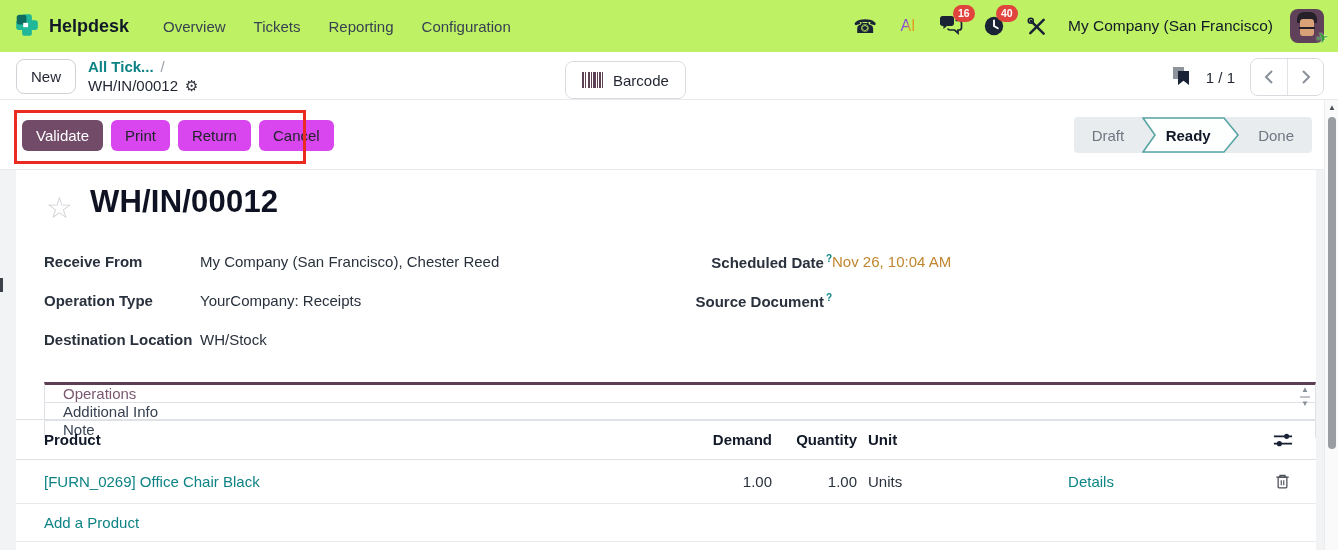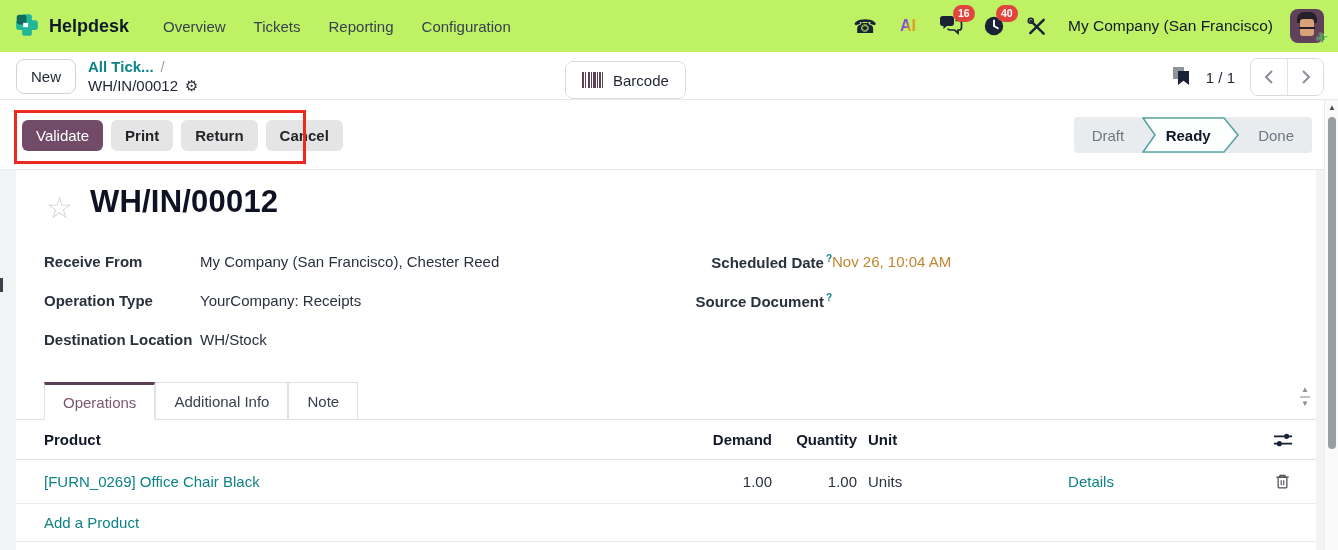--- a/index.html
+++ b/index.html
@@ -13,21 +13,21 @@
   .navbar { position:absolute; top:0; left:0; width:1338px; height:52px;
     background:#bef264; display:flex; align-items:center; padding:0 14px; }
   .brand { display:flex; align-items:center; gap:9px; margin-right:22px; cursor:pointer; }
   .app-name { font-size:18px; font-weight:700; color:#111827; }
   .nav-menu { display:flex; gap:4px; }
   .nav-item { padding:7px 12px; color:#374151; border-radius:6px; cursor:pointer; }
   .nav-right { margin-left:auto; display:flex; align-items:center; gap:15px; }
   .sys-icon { position:relative; display:flex; align-items:center; justify-content:center;
     width:28px; height:30px; cursor:pointer; }
   .phone-glyph { font-size:19px; color:#1a2335; }
-  .ai-text { font-weight:700; font-size:16px;
+  .ai-text { font-weight:400; font-size:16px;
     background:linear-gradient(100deg,#8a4bd8 40%,#e09a1f 60%);
     -webkit-background-clip:text; background-clip:text; color:transparent;text-align:right; }
   .badge { position:absolute; top:-6px; left:16px; background:#e0443c; color:#fff;
     font-size:10.5px; font-weight:700; line-height:1; padding:3px 5px; border-radius:9px; }
   .company-name { color:#111827; font-size:15.5px; margin:0 2px; cursor:pointer; }
   .avatar { position:relative; width:34px; height:34px; border-radius:8px; background:#5f4259;
     overflow:visible; cursor:pointer; }
   .av-hair { position:absolute; top:3px; left:7px; right:7px; height:11px; background:#262029;
     border-radius:7px 7px 0 0; }
   .av-face { position:absolute; top:10px; left:10px; right:10px; bottom:7px; background:#d9a177;
@@ -63,21 +63,21 @@
     background:#fff; border:none; cursor:pointer; }
   .pager-btn + .pager-btn { border-left:1px solid #e2e4e7; }
 
   
   .action-bar { position:absolute; top:100px; left:0; width:1338px; height:70px; background:#fff;
     border-bottom:1px solid #e8eaec; }
   .action-btns { position:absolute; left:22px; top:20px; display:flex; gap:8px; }
   .btn { border:none; border-radius:6px; padding:7px 14px; font-size:15px; font-weight:500;
     cursor:pointer; font-family:inherit; }
   .btn-primary { background:#714b67; color:#fff; }
-  .btn-secondary { background:#e5e5e5; color:#212529;font-weight:bold; }
+  .btn-secondary { background:#d946ef; color:#212529; }
   .annotation-box { position:absolute; left:14px; top:110px; width:292px; height:54px;
     border:3px solid #eb2a22; z-index:40; pointer-events:none; }
   .statusbar { position:absolute; right:26px; top:17px; height:36px; display:flex;
     align-items:center; background:#e9ecef; border-radius:4px; }
   .step { padding:0 18px; color:#6e7681; cursor:pointer; }
   .step-active { position:relative; width:98px; height:36px; display:flex; align-items:center;
     justify-content:center; color:#111827; font-weight:700; cursor:pointer; }
   .step-active svg { position:absolute; inset:0; }
   .step-active span { position:relative; z-index:1; margin-right:6px; }
 
@@ -91,21 +91,21 @@
   .fields-right { position:absolute; left:668px; top:72px; width:620px;text-align:right; }
   .frow { height:39px; display:flex; align-items:center; }
   .flabel { width:156px; font-weight:700; color:#29313d; flex:none; }
   .fields-right .flabel { width:148px; }
   .fvalue { color:#29313d; cursor:text; }
   .fvalue-amber { color:#c1862f; }
   .help-sup { color:#0e8385; font-size:10px; vertical-align:super; margin-left:2px; font-weight:700; }
 
   
   .tabs { position:absolute; left:0; top:212px; width:1300px; height:38px;
-    border-bottom:1px solid #dee2e6; display:flex; padding-left:28px; }
+    border-bottom:1px solid #dee2e6; display:flex; padding-left:28px;flex-direction:column; }
   .tab { padding:0 18px; display:flex; align-items:center; border:1px solid transparent;
     cursor:pointer; color:#374151; }
   .tab-active { border:1px solid #dee2e6; border-top:3px solid #5d3f55; border-bottom:1px solid #fff;
     color:#7b5870; background:#fff; margin-bottom:-1px; }
   .tab-inactive { border:1px solid #dee2e6; border-bottom:none; }
 
   
   .trow { position:absolute; left:0; width:1300px; }
   .t-head { top:250px; height:40px; border-bottom:1px solid #dfe1e5; font-weight:700; color:#111827; }
   .t-line { top:290px; height:44px; border-bottom:1px solid #e8eaec; }

